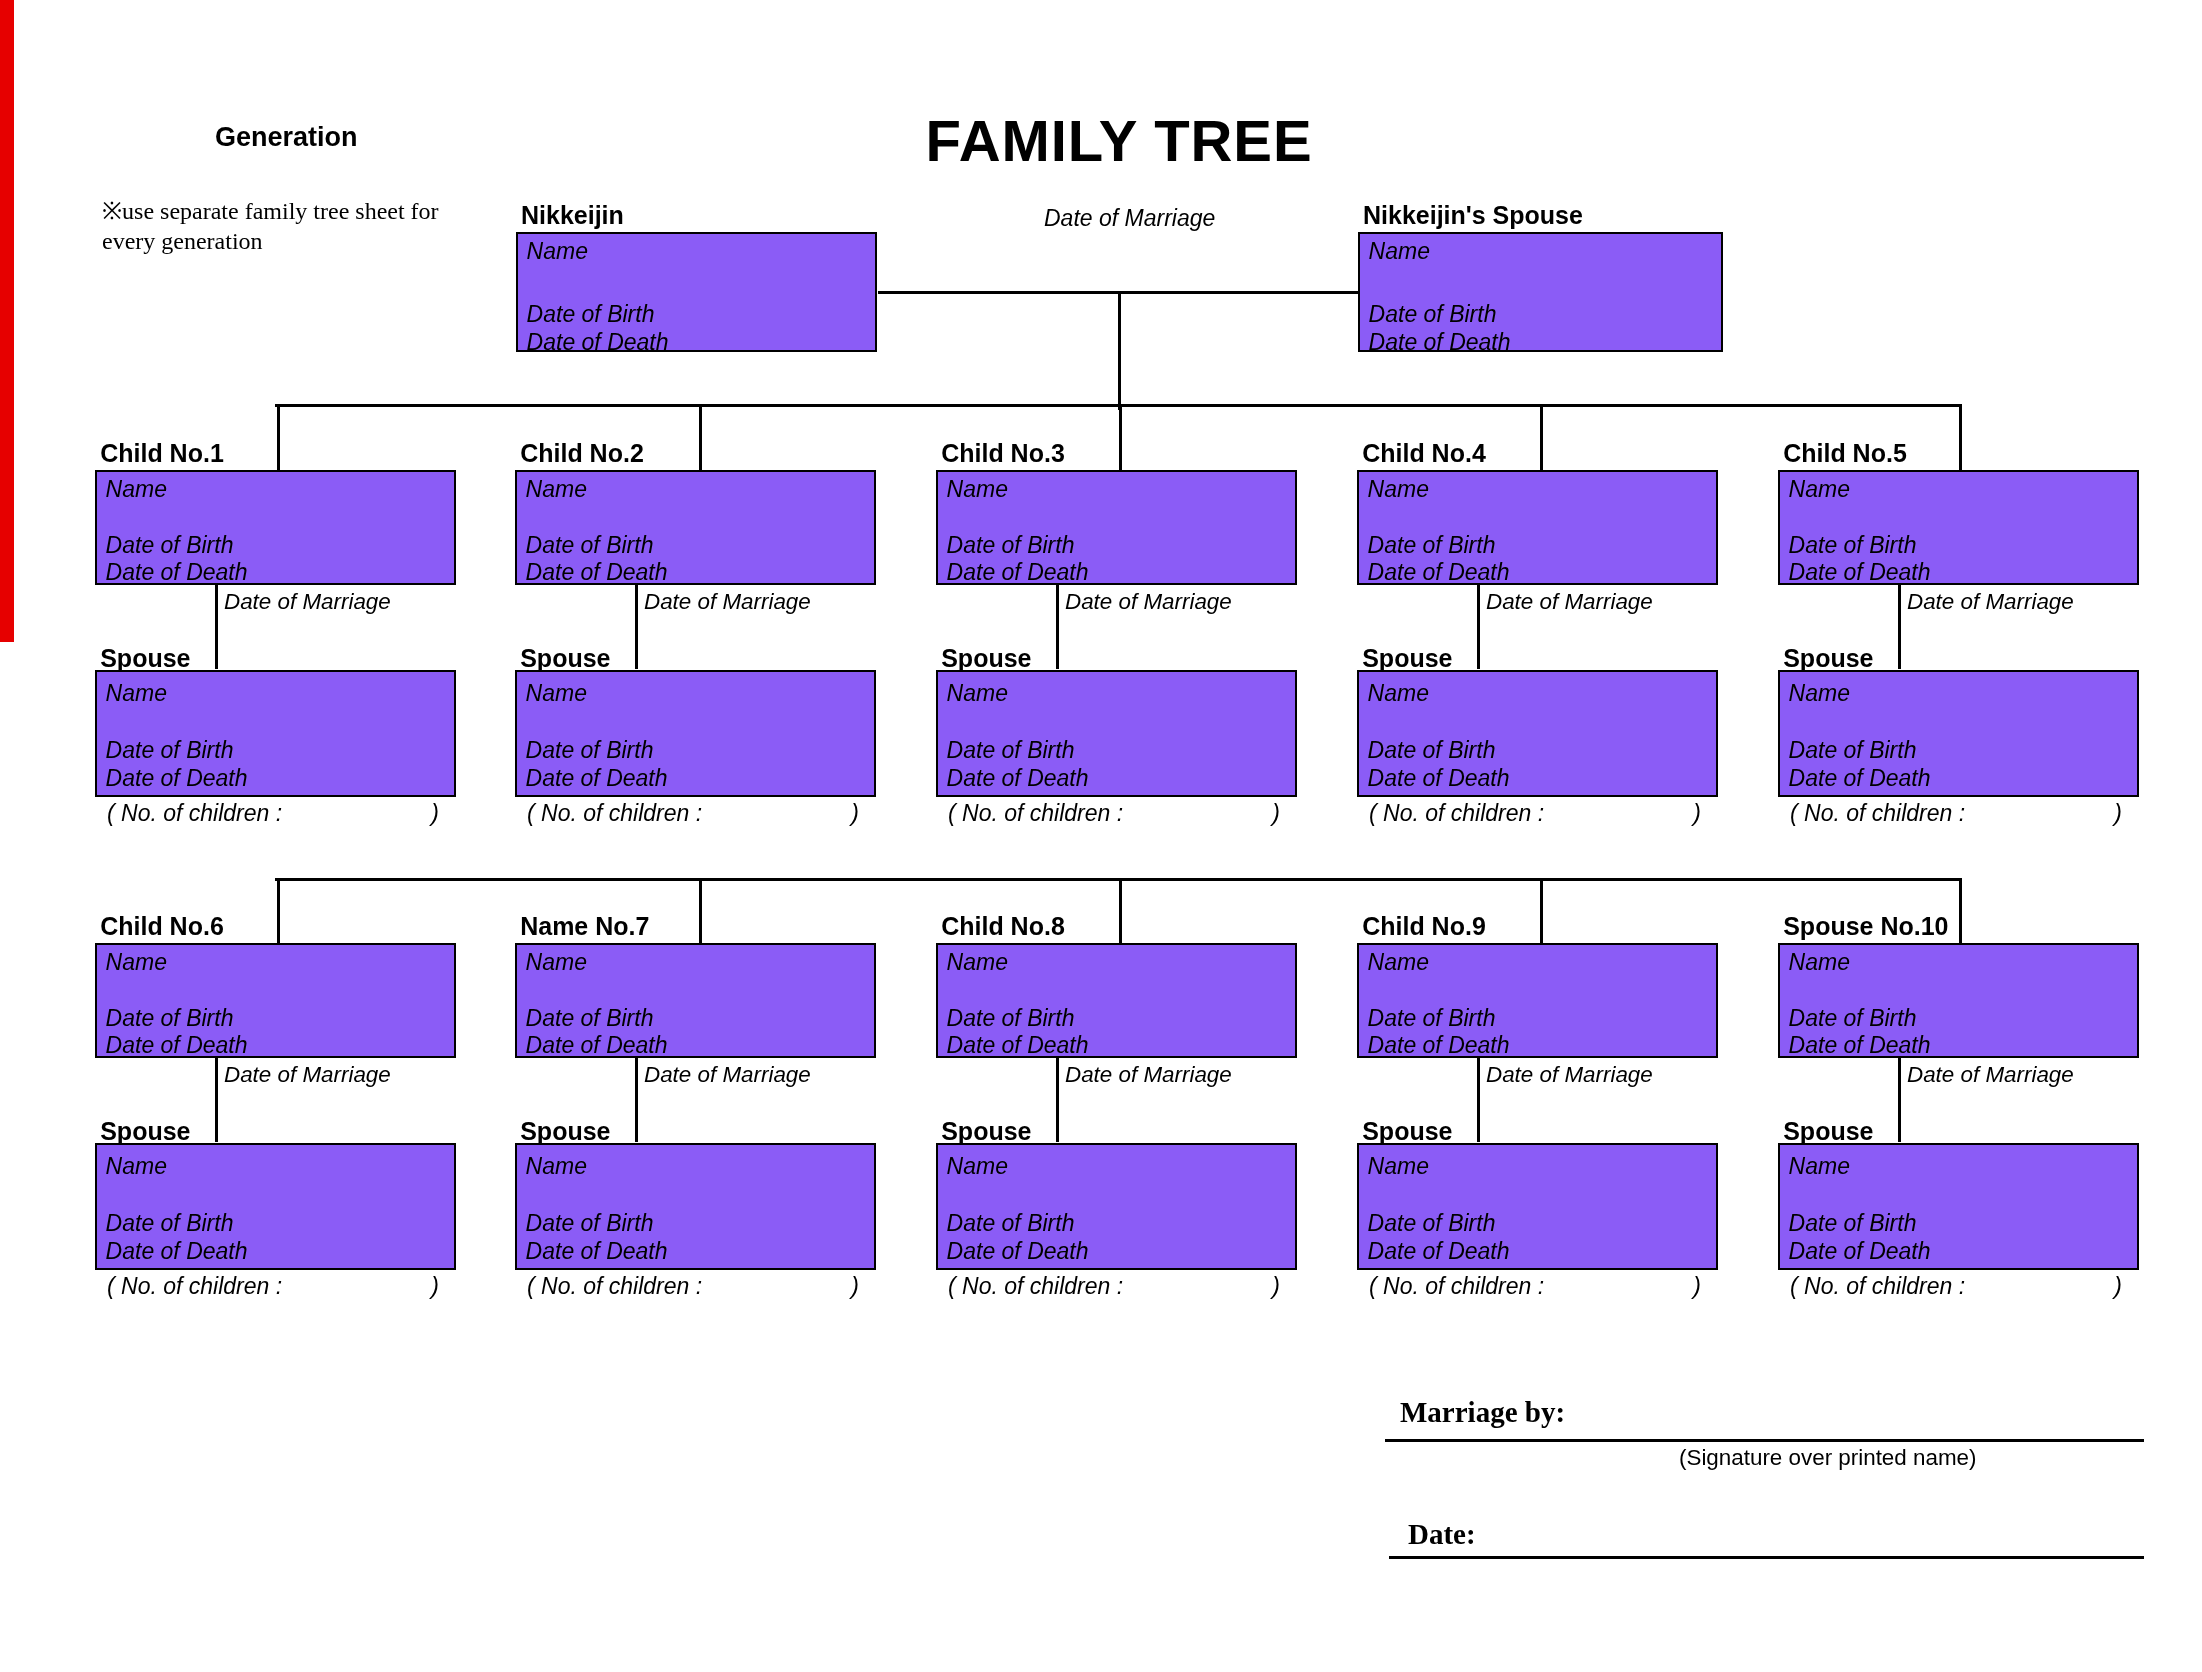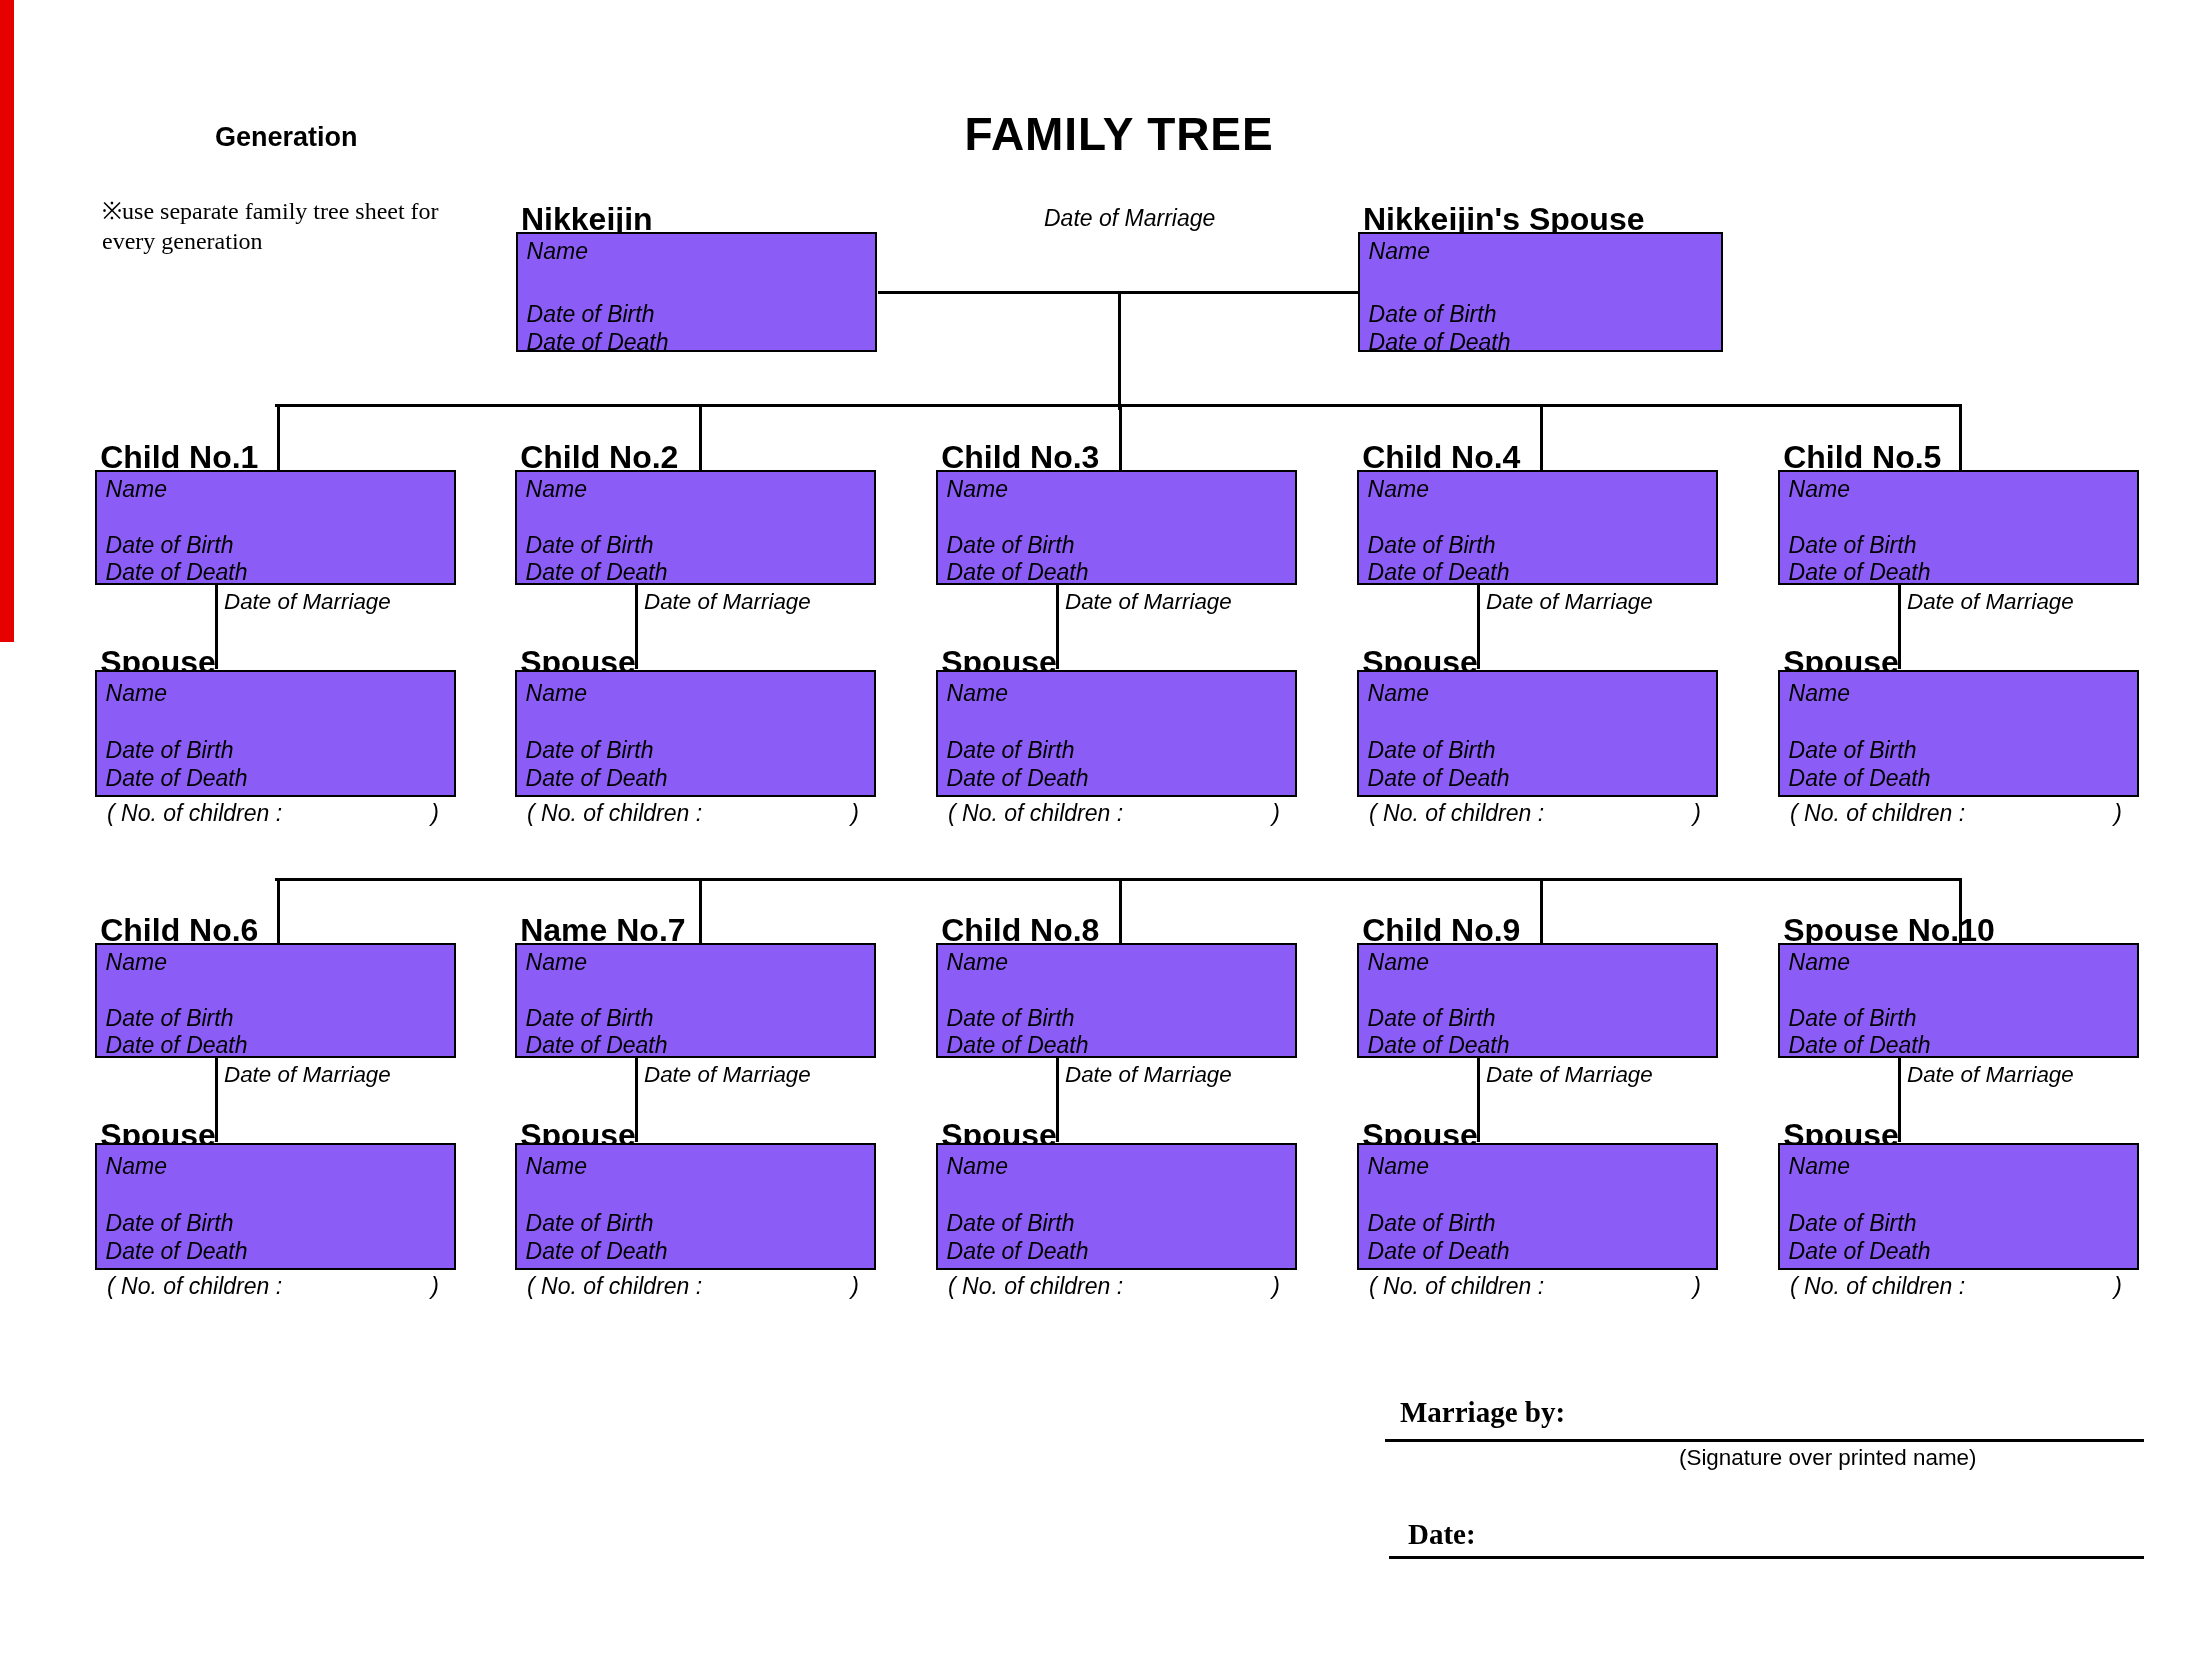--- a/index.html
+++ b/index.html
@@ -8,27 +8,27 @@
     width:2203px;height:1673px;
     background:#ffffff;
     font-family:"Liberation Sans", sans-serif;
     color:#000;
     overflow:hidden;
   }
   
   .red-bar{position:absolute;left:0;top:0;width:13.8px;height:642px;}
   .generation-label{position:absolute;left:215px;top:122px;font-size:27px;font-weight:bold;}
   .page-title{position:absolute;left:878px;top:107px;width:482px;text-align:center;
-    font-size:46px;font-weight:bold;letter-spacing:0.9px;}
+    font-size:58px;font-weight:bold;letter-spacing:0.9px;}
   .usage-note{position:absolute;left:102px;top:196px;
     font-family:"Liberation Serif", serif;font-size:24px;line-height:30px;}
   
   .fbox{position:absolute;border:2.6px solid #000;background:#8b5cf6;box-sizing:border-box;}
   .fbox .fld{position:absolute;left:8.6px;font-style:italic;font-size:23px;white-space:nowrap;}
-  .hd{position:absolute;font-size:32px;font-weight:bold;white-space:nowrap;}
+  .hd{position:absolute;font-size:25px;font-weight:bold;white-space:nowrap;}
   .it{font-style:italic;font-size:22.4px;white-space:nowrap;}
   
   .topbox{width:361px;height:120px;top:232px;}
   .topbox .f-name{top:4.3px;}
   .topbox .f-dob{top:67px;}
   .topbox .f-dod{top:95px;}
   
   .hline{position:absolute;height:2.6px;background:#000;}
   .vline{position:absolute;width:2.6px;background:#000;}
   .marriage-line{height:3.4px;}

